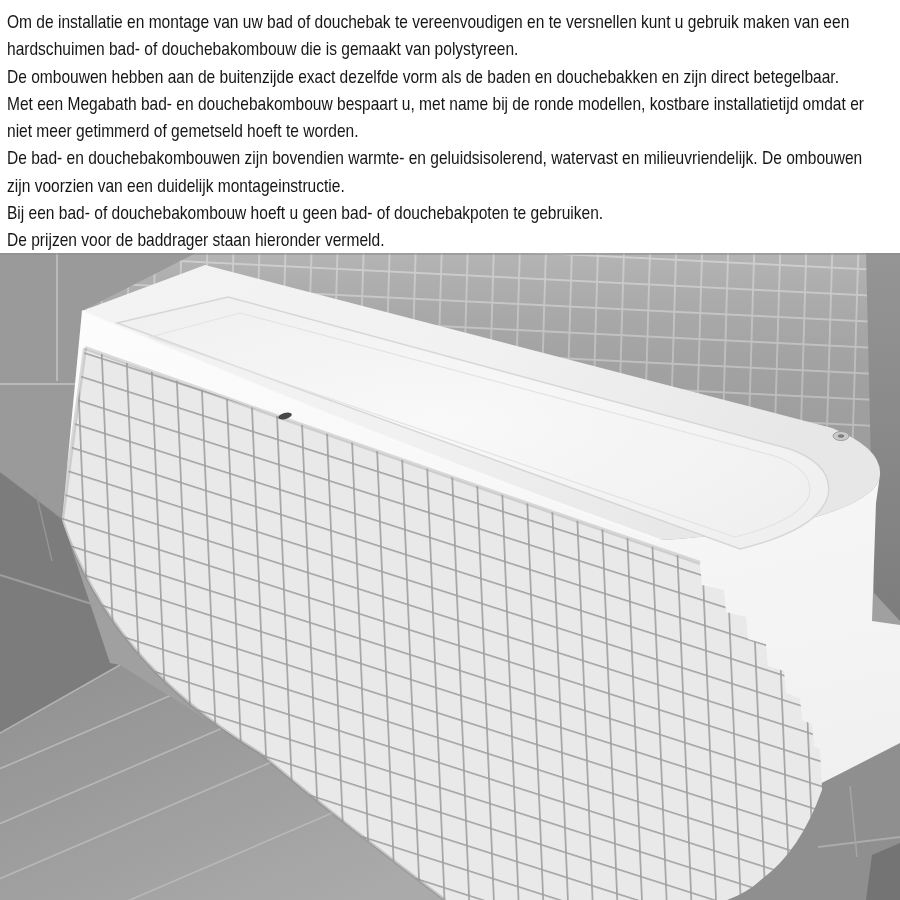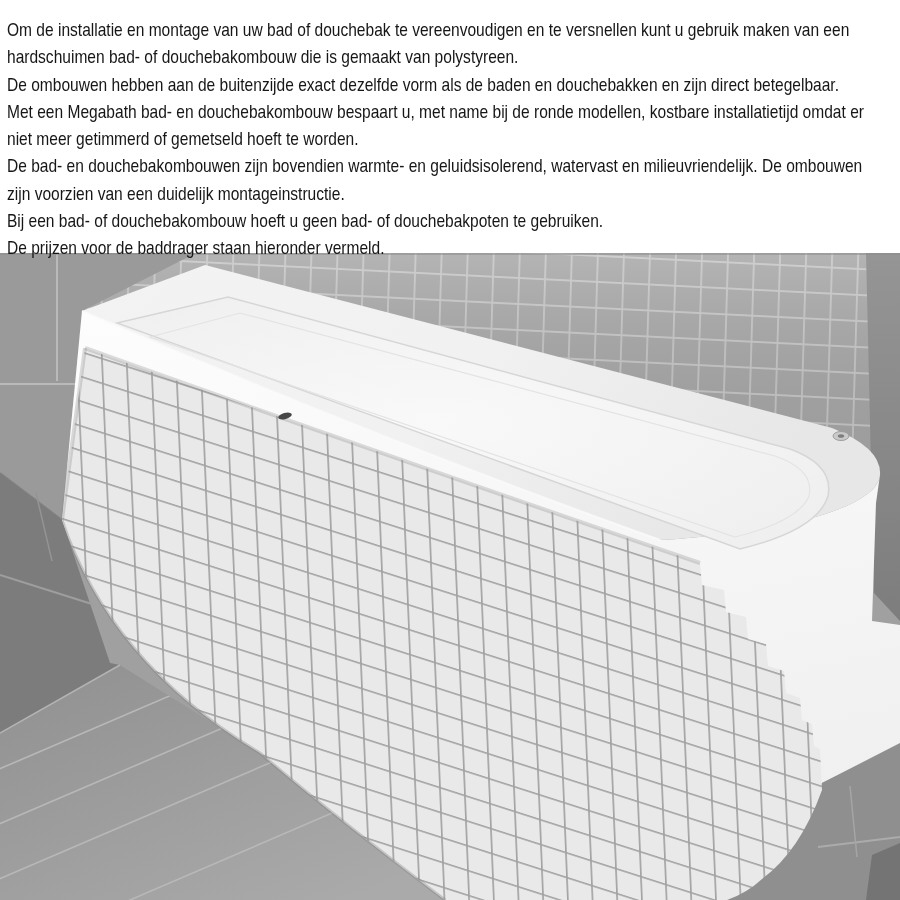--- a/index.html
+++ b/index.html
@@ -1,21 +1,21 @@
 <!DOCTYPE html>
 <html><head>
 <meta charset="utf-8">
 <style>
   html,body{margin:0;padding:0;background:#ffffff;}
   .canvas{
     width:900px;height:900px;position:relative;overflow:hidden;
     background:#ffffff;font-family:"Liberation Sans",sans-serif;
   }
   .text-block{
-    height:253px;box-sizing:border-box;padding:16px 0 0 7px;
+    height:253px;box-sizing:border-box;padding:8px 0 0 7px;
   }
   .text-line{
     font-size:18.5px;line-height:27.3px;color:#161616;
     white-space:nowrap;transform:scaleX(0.84);transform-origin:0 50%;
     letter-spacing:0px;
   }
   .photo{margin:0;display:block;width:900px;height:647px;}
   .photo svg{display:block;}
 </style>
 </head>

